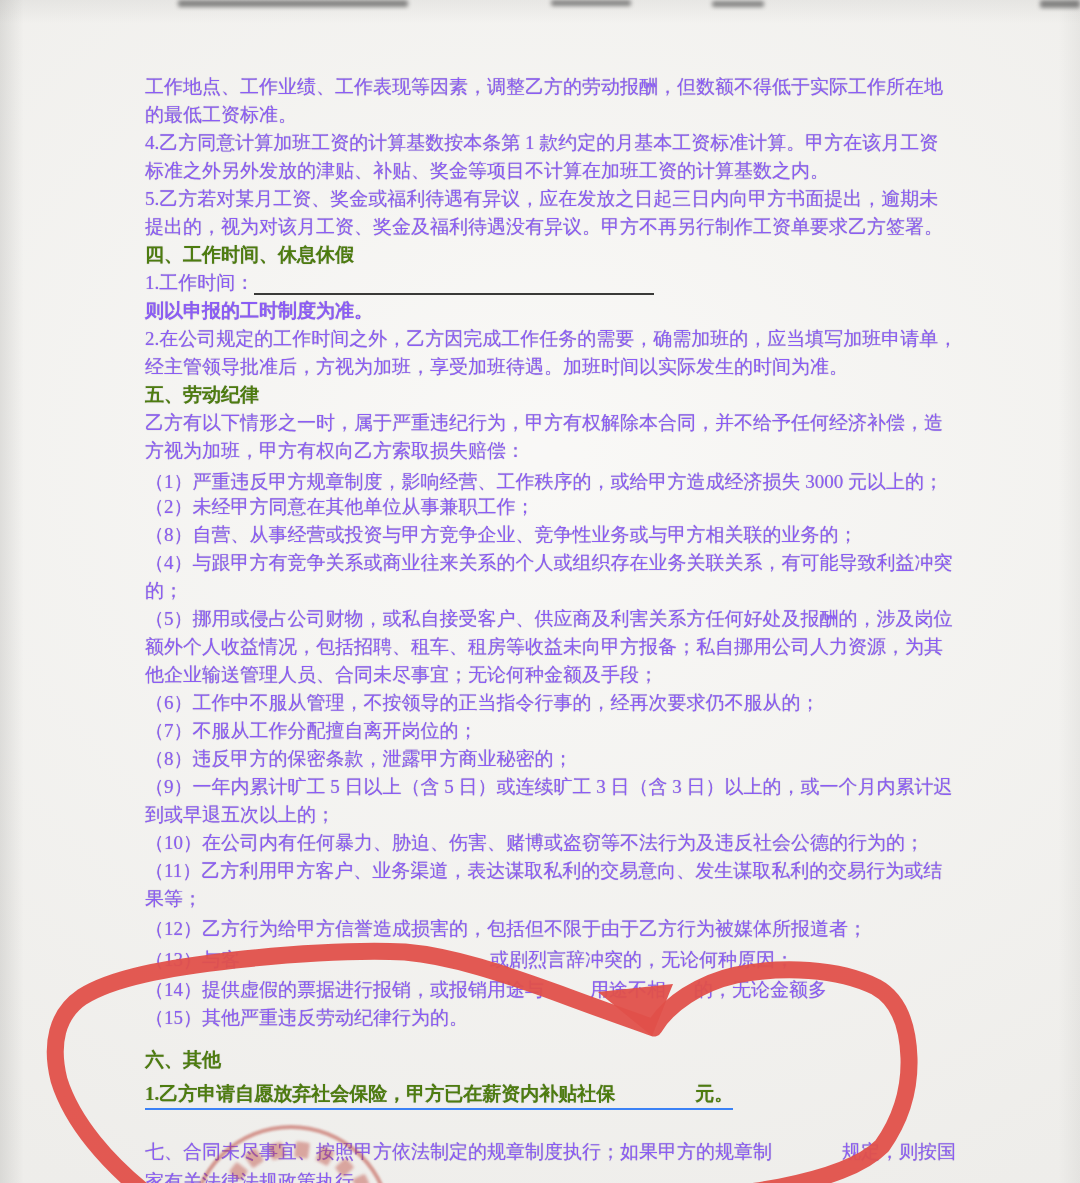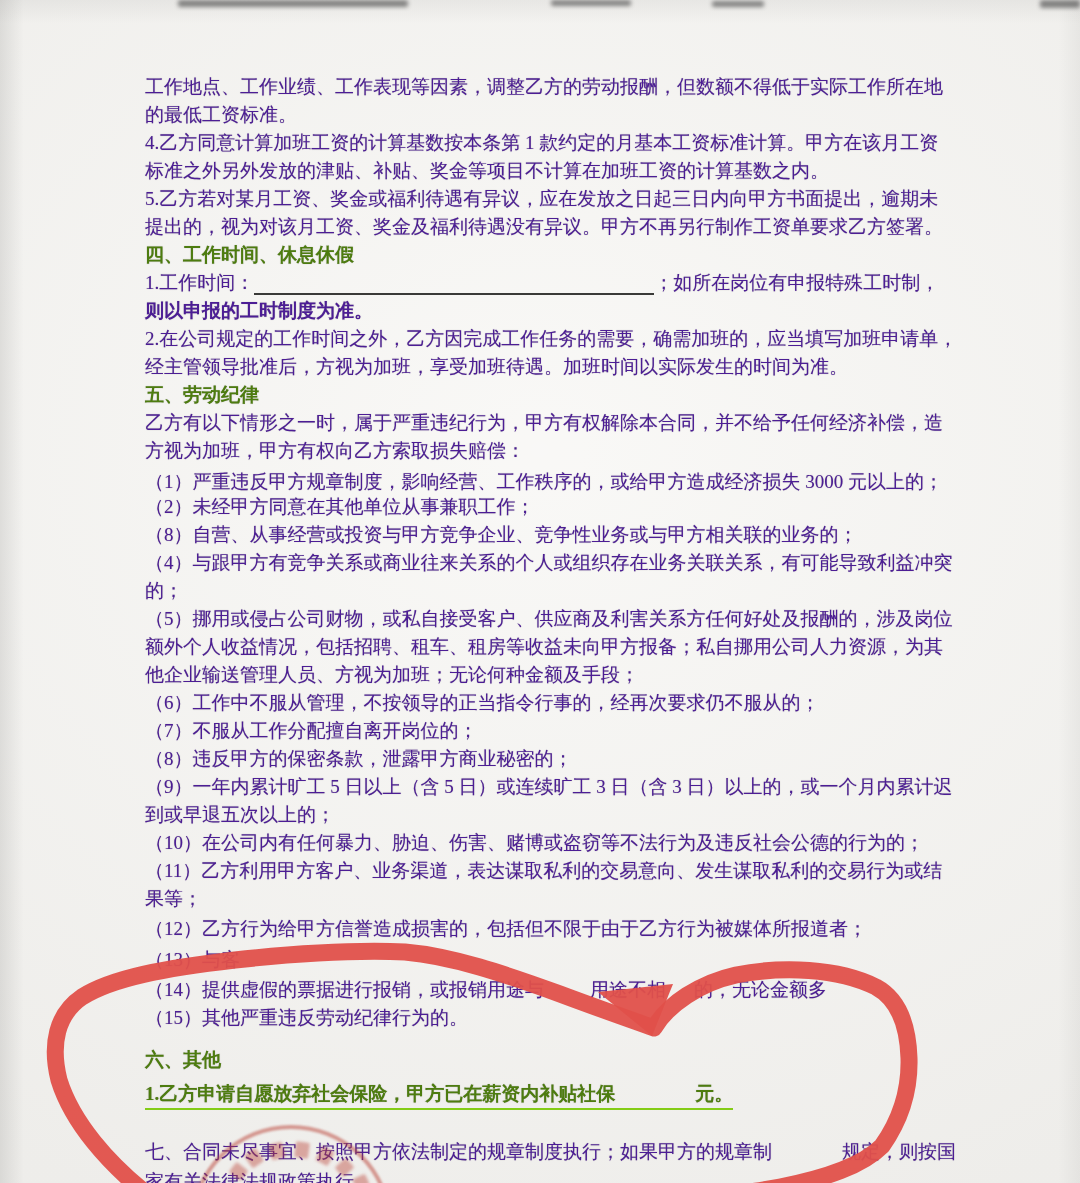--- a/index.html
+++ b/index.html
@@ -17,26 +17,26 @@
     background:
       linear-gradient(90deg, rgba(110,110,108,.16), rgba(110,110,108,0) 2.2%),
       linear-gradient(270deg, rgba(110,110,108,.08), rgba(110,110,108,0) 2%),
       linear-gradient(180deg, rgba(130,130,128,.10), rgba(130,130,128,0) 2%),
       radial-gradient(ellipse 90% 70% at 50% 38%, rgba(255,255,255,.35), rgba(90,90,88,.05));
   }
   .line{
     position:absolute;left:145px;z-index:1;
     display:flex;align-items:flex-end;
     height:24px;line-height:24px;
-    font-size:19px;color:#4c1d95;
+    font-size:19px;color:#8b5cf6;
     white-space:pre;
     text-shadow:0 0 1px rgba(80,80,78,.45);
   }
   .line.bold{font-weight:bold;color:#4d7c0f;}
-  .line.u{border-bottom:2px solid #84cc16;padding-bottom:2px;}
+  .line.u{border-bottom:2px solid #3b82f6;padding-bottom:2px;}
   .gap{display:inline-block;align-self:flex-end;height:2px;}
   .gap.rule{border-bottom:2px solid #3a3a38;}
   .smudge{
     position:absolute;z-index:1;background:#3f3f3f;opacity:.6;
     filter:blur(2px);border-radius:2px;
   }
   #seal{
     position:absolute;left:190px;top:1125px;width:194px;height:194px;z-index:2;
     border:4px solid rgba(186,64,52,.5);border-radius:50%;
     filter:blur(1px);
@@ -61,45 +61,45 @@
     </div>
 
   <div id="textlayer">
       <div class="line" style="top: 75px;"><span>工作地点、工作业绩、工作表现等因素，调整乙方的劳动报酬，但数额不得低于实际工作所在地</span></div>
       <div class="line" style="top: 103px;"><span>的最低工资标准。</span></div>
       <div class="line" style="top: 131px;"><span>4.乙方同意计算加班工资的计算基数按本条第 1 款约定的月基本工资标准计算。甲方在该月工资</span></div>
       <div class="line" style="top: 159px;"><span>标准之外另外发放的津贴、补贴、奖金等项目不计算在加班工资的计算基数之内。</span></div>
       <div class="line" style="top: 187px;"><span>5.乙方若对某月工资、奖金或福利待遇有异议，应在发放之日起三日内向甲方书面提出，逾期未</span></div>
       <div class="line" style="top: 215px;"><span>提出的，视为对该月工资、奖金及福利待遇没有异议。甲方不再另行制作工资单要求乙方签署。</span></div>
       <div class="line bold" style="top: 243px;"><span>四、工作时间、休息休假</span></div>
-      <div class="line" style="top: 271px;"><span>1.工作时间：</span><span class="gap rule" style="width: 400px;"></span><span>；如所在岗位有申报特殊工时制，</span></div>
+      <div class="line" style="top: 271px;"><span>1.工作时间：</span><span class="gap rule" style="width: 400px;"></span></div>
       <div class="line" style="top: 299px; font-weight: bold;"><span>则以申报的工时制度为准。</span></div>
       <div class="line" style="top: 327px;"><span>2.在公司规定的工作时间之外，乙方因完成工作任务的需要，确需加班的，应当填写加班申请单，</span></div>
       <div class="line" style="top: 355px;"><span>经主管领导批准后，方视为加班，享受加班待遇。加班时间以实际发生的时间为准。</span></div>
       <div class="line bold" style="top: 383px;"><span>五、劳动纪律</span></div>
       <div class="line" style="top: 411px;"><span>乙方有以下情形之一时，属于严重违纪行为，甲方有权解除本合同，并不给予任何经济补偿，造</span></div>
       <div class="line" style="top: 439px;"><span>方视为加班，甲方有权向乙方索取损失赔偿：</span></div>
       <div class="line" style="top: 470px;"><span>（1）严重违反甲方规章制度，影响经营、工作秩序的，或给甲方造成经济损失 3000 元以上的；</span></div>
       <div class="line" style="top: 495px;"><span>（2）未经甲方同意在其他单位从事兼职工作；</span></div>
       <div class="line" style="top: 523px;"><span>（8）自营、从事经营或投资与甲方竞争企业、竞争性业务或与甲方相关联的业务的；</span></div>
       <div class="line" style="top: 551px;"><span>（4）与跟甲方有竞争关系或商业往来关系的个人或组织存在业务关联关系，有可能导致利益冲突</span></div>
       <div class="line" style="top: 579px;"><span>的；</span></div>
       <div class="line" style="top: 607px;"><span>（5）挪用或侵占公司财物，或私自接受客户、供应商及利害关系方任何好处及报酬的，涉及岗位</span></div>
       <div class="line" style="top: 635px;"><span>额外个人收益情况，包括招聘、租车、租房等收益未向甲方报备；私自挪用公司人力资源，为其</span></div>
-      <div class="line" style="top: 663px;"><span>他企业输送管理人员、方视为加班；无论何种金额及手段；</span></div>
+      <div class="line" style="top: 663px;"><span>他企业输送管理人员、合同未尽事宜；无论何种金额及手段；</span></div>
       <div class="line" style="top: 691px;"><span>（6）工作中不服从管理，不按领导的正当指令行事的，经再次要求仍不服从的；</span></div>
       <div class="line" style="top: 719px;"><span>（7）不服从工作分配擅自离开岗位的；</span></div>
       <div class="line" style="top: 747px;"><span>（8）违反甲方的保密条款，泄露甲方商业秘密的；</span></div>
       <div class="line" style="top: 775px;"><span>（9）一年内累计旷工 5 日以上（含 5 日）或连续旷工 3 日（含 3 日）以上的，或一个月内累计迟</span></div>
       <div class="line" style="top: 803px;"><span>到或早退五次以上的；</span></div>
       <div class="line" style="top: 831px;"><span>（10）在公司内有任何暴力、胁迫、伤害、赌博或盗窃等不法行为及违反社会公德的行为的；</span></div>
       <div class="line" style="top: 859px;"><span>（11）乙方利用甲方客户、业务渠道，表达谋取私利的交易意向、发生谋取私利的交易行为或结</span></div>
       <div class="line" style="top: 887px;"><span>果等；</span></div>
       <div class="line" style="top: 917px;"><span>（12）乙方行为给甲方信誉造成损害的，包括但不限于由于乙方行为被媒体所报道者；</span></div>
-      <div class="line" style="top: 948px;"><span>（13）与客</span><span class="gap" style="width: 250px;"></span></div>
+      <div class="line" style="top: 948px;"><span>（13）与客</span><span class="gap" style="width: 250px;"></span><span>或剧烈言辞冲突的，无论何种原因；</span></div>
       <div class="line" style="top: 978px;"><span>（14）提供虚假的票据进行报销，或报销用途与</span><span class="gap" style="width: 46px;"></span><span>用途不相</span><span class="gap" style="width: 28px;"></span><span>的，无论金额多</span></div>
       <div class="line" style="top: 1006px;"><span>（15）其他严重违反劳动纪律行为的。</span></div>
       <div class="line bold" style="top: 1048px;"><span>六、其他</span></div>
       <div class="line bold u" style="top: 1082px;"><span>1.乙方申请自愿放弃社会保险，甲方已在薪资内补贴社保</span><span class="gap" style="width: 80px;"></span><span>元。</span></div>
       <div class="line" style="top: 1140px;"><span>七、合同未尽事宜、按照甲方依法制定的规章制度执行；如果甲方的规章制</span><span class="gap" style="width: 70px;"></span><span>规定，则按国</span></div>
       <div class="line" style="top: 1170px;"><span>家有关法律法规政策执行。</span></div>
     </div>
 
   <div id="seal"></div>
   <div id="sealmarks">

